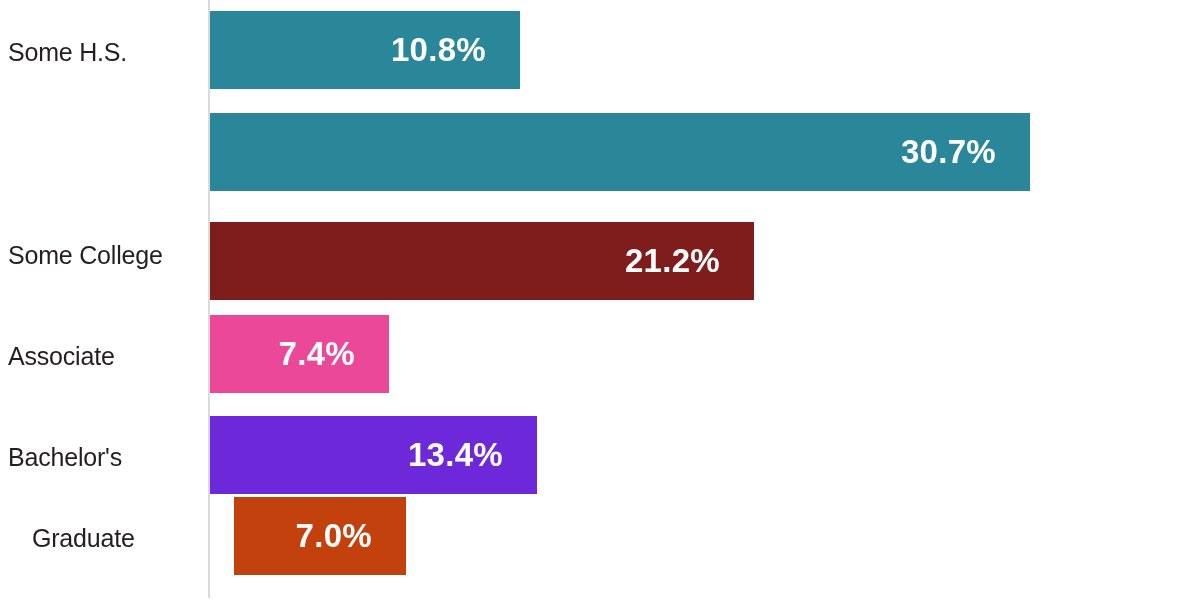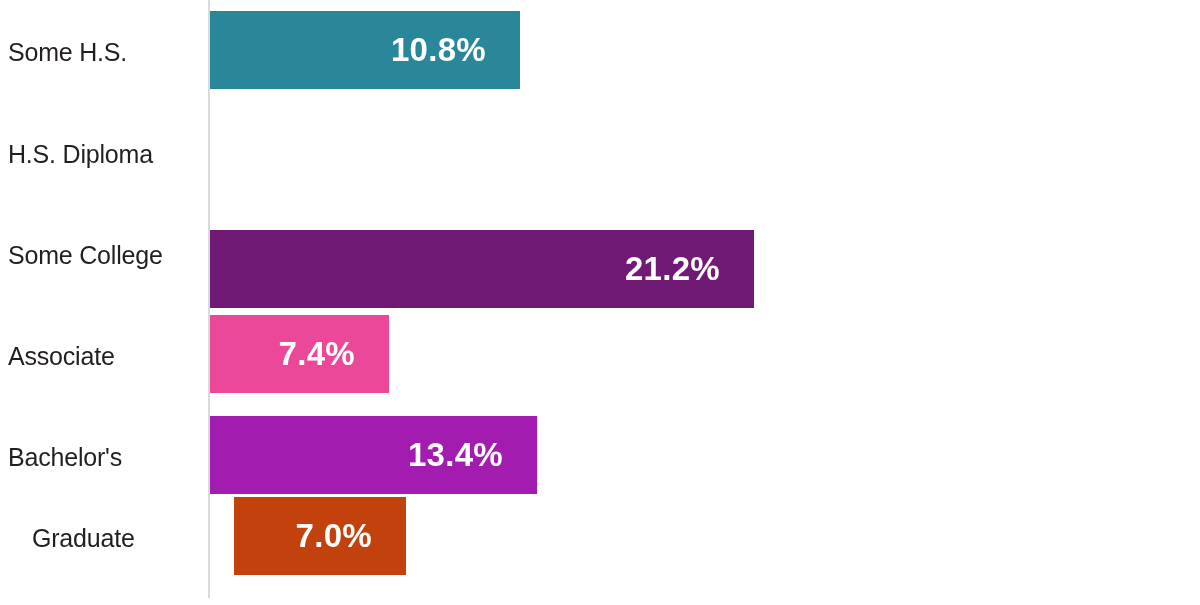--- a/index.html
+++ b/index.html
@@ -71,40 +71,42 @@
   <div class="axis-line" style="background: rgb(217, 218, 219);"></div>
 
   <div class="bar-row" style="top:11px;height:78px;">
     <div class="cat-label" style="top:27px;">Some H.S.</div>
     <div class="bar" style="top: 0px; height: 78px; width: 310px; background: rgb(42, 134, 153);">
       <span class="bar-value">10.8%</span>
     </div>
   </div>
 
   <div class="bar-row" style="top:113px;height:78px;">
-    <div class="cat-label" style="top:27px;">H.S. Diploma</div>
+    <div class="bar" style="top: 0px; height: 78px; width: 820px; background: rgb(42, 134, 153);">
+      <span class="bar-value">30.7%</span>
+    </div>
   </div>
 
   <div class="bar-row" style="top:214px;height:78px;">
     <div class="cat-label" style="top:27px;">Some College</div>
-    <div class="bar" style="top: 16px; height: 78px; width: 544px; background: #701a75;">
+    <div class="bar" style="top: 8px; height: 78px; width: 544px; background: #7f1d1d;">
       <span class="bar-value">21.2%</span>
     </div>
   </div>
 
   <div class="bar-row" style="top:315px;height:78px;">
     <div class="cat-label" style="top:27px;">Associate</div>
     <div class="bar" style="top: 0px; height: 78px; width: 179px; background: #ec4899;">
       <span class="bar-value">7.4%</span>
     </div>
   </div>
 
   <div class="bar-row" style="top:416px;height:78px;">
     <div class="cat-label" style="top:27px;">Bachelor's</div>
-    <div class="bar" style="top: 0px; height: 78px; width: 327px; background: #a21caf;">
+    <div class="bar" style="top: 0px; height: 78px; width: 327px; background: #6d28d9;">
       <span class="bar-value">13.4%</span>
     </div>
   </div>
 
   <div class="bar-row" style="top:497px;height:78px;margin-left:24px;">
     <div class="cat-label" style="top:27px;">Graduate</div>
     <div class="bar" style="top: 0px; height: 78px; width: 172px; background: #c2410c;">
       <span class="bar-value">7.0%</span>
     </div>
   </div>

